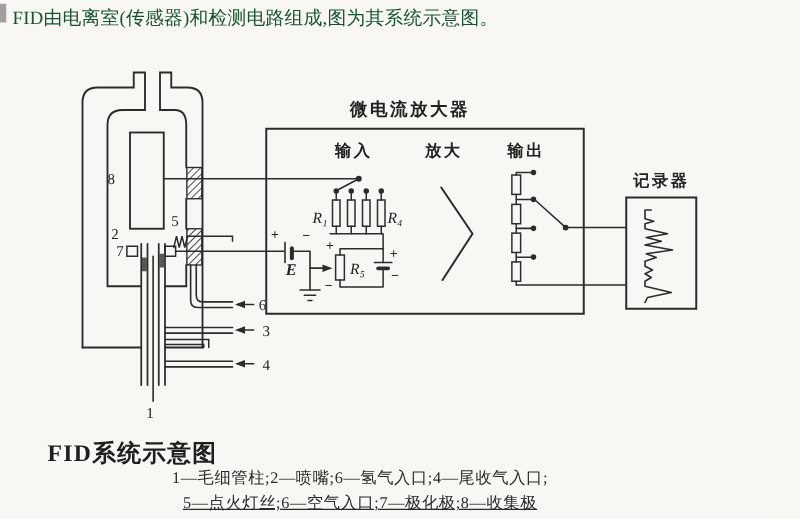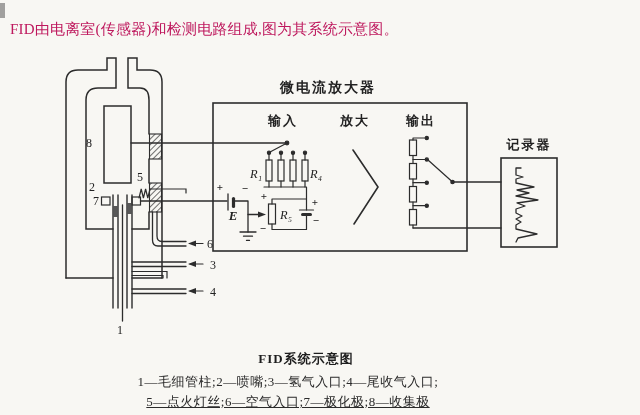--- a/index.html
+++ b/index.html
@@ -4,36 +4,36 @@
 <style>
   html,body{margin:0;padding:0;}
   .page{
     position:relative;width:640px;height:415px;
     background:#f8f7f3;overflow:hidden;
     font-family:"Liberation Serif","DejaVu Serif",serif;
     color:#1e1e1e;
   }
   .intro{
     position:absolute;left:10px;top:5px;width:620px;
-    font-size:15px;letter-spacing:.2px;color:#be185d;margin-top:15px;
+    font-size:15px;letter-spacing:.2px;color:#14532d;
   }
   svg{position:absolute;left:0;top:0;}
   svg text{
     font-family:"Liberation Serif","DejaVu Serif",serif;
     fill:#222;
   }
   .num{font-size:12px;}
   .cjk{font-size:13px;font-weight:bold;letter-spacing:2px;}
   .cjk-title{font-size:14px;font-weight:bold;letter-spacing:2px;}
   .rlabel{font-size:12.5px;font-style:italic;}
   .sign{font-size:11px;font-weight:bold;}
   .elabel{font-size:13px;font-style:italic;font-weight:bold;}
   .caption-title{
-    position:absolute;left:38px;top:350px;width:536px;text-align:center;
-    font-size:13px;font-weight:bold;letter-spacing:1px;
+    position:absolute;left:38px;top:350px;width:536px;text-align:left;
+    font-size:19px;font-weight:bold;letter-spacing:1px;
   }
   .legend{
     position:absolute;left:38px;width:500px;text-align:center;
     font-size:13px;color:#2a2a2a;letter-spacing:.5px;
   }
   .legend1{top:373px;}
   .legend2{top:393px;text-decoration:underline;}
 </style>
 </head>
 <body>
@@ -180,16 +180,16 @@
     </g>
 
     <g stroke="#2c2c2c" fill="none" stroke-linecap="round">
       <rect x="501" y="158" width="56" height="89" stroke-width="1.6"></rect>
       <path d="M516,168 L521,168 M516,168 L516,175 L523,177 L516,179 L516,183 L534,187 L517,190 L529,193 L516,196 L538,200 L517,203 L525,206 L516,209 L516,213 L522,216 L516,219 L521,222 L516,225 L516,229 L537,234 L518,238 L516,242" stroke-width="1.3" stroke-linejoin="round"></path>
     </g>
     <text class="cjk" x="529" y="149" text-anchor="middle">记录器</text>
   </svg>
 
   <div class="caption-title">FID系统示意图</div>
-  <div class="legend legend1">1—毛细管柱;2—喷嘴;3—氢气入口;4—尾收气入口;</div>
+  <div class="legend legend1">1—毛细管柱;2—喷嘴;6—氢气入口;4—尾收气入口;</div>
   <div class="legend legend2">5—点火灯丝;6—空气入口;7—极化极;8—收集极</div>
 
 </div>
 
 </body></html>

